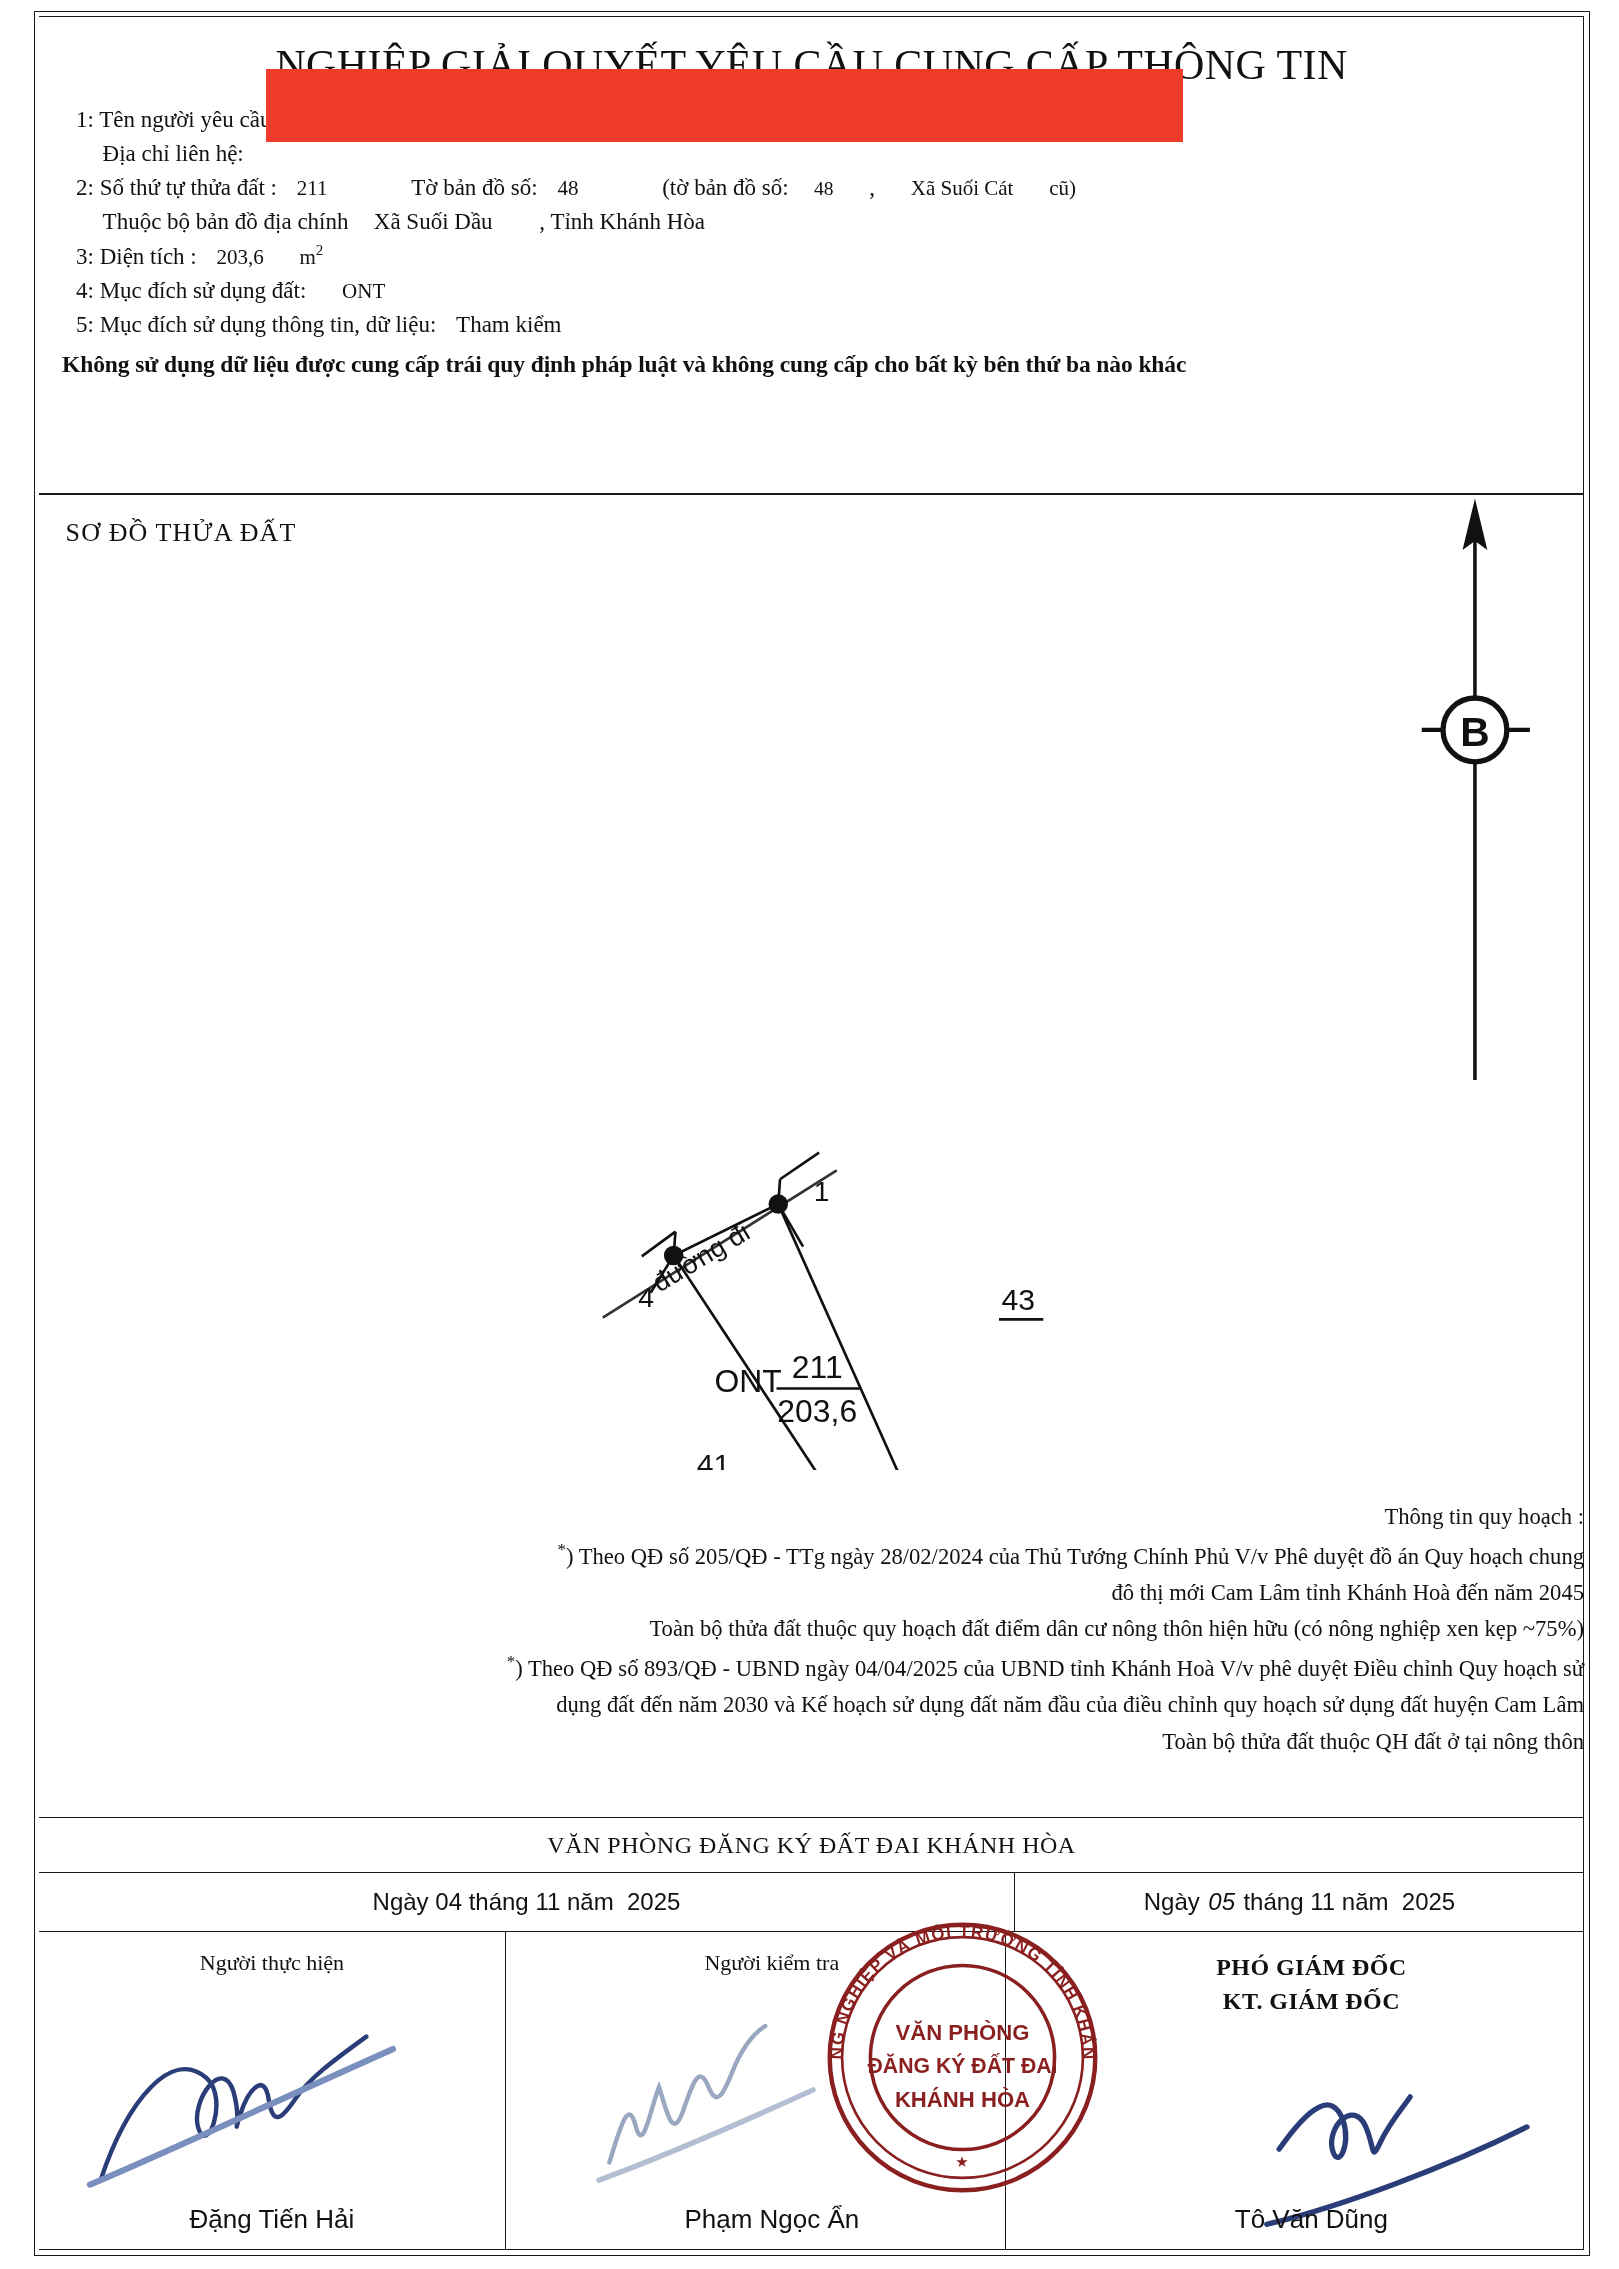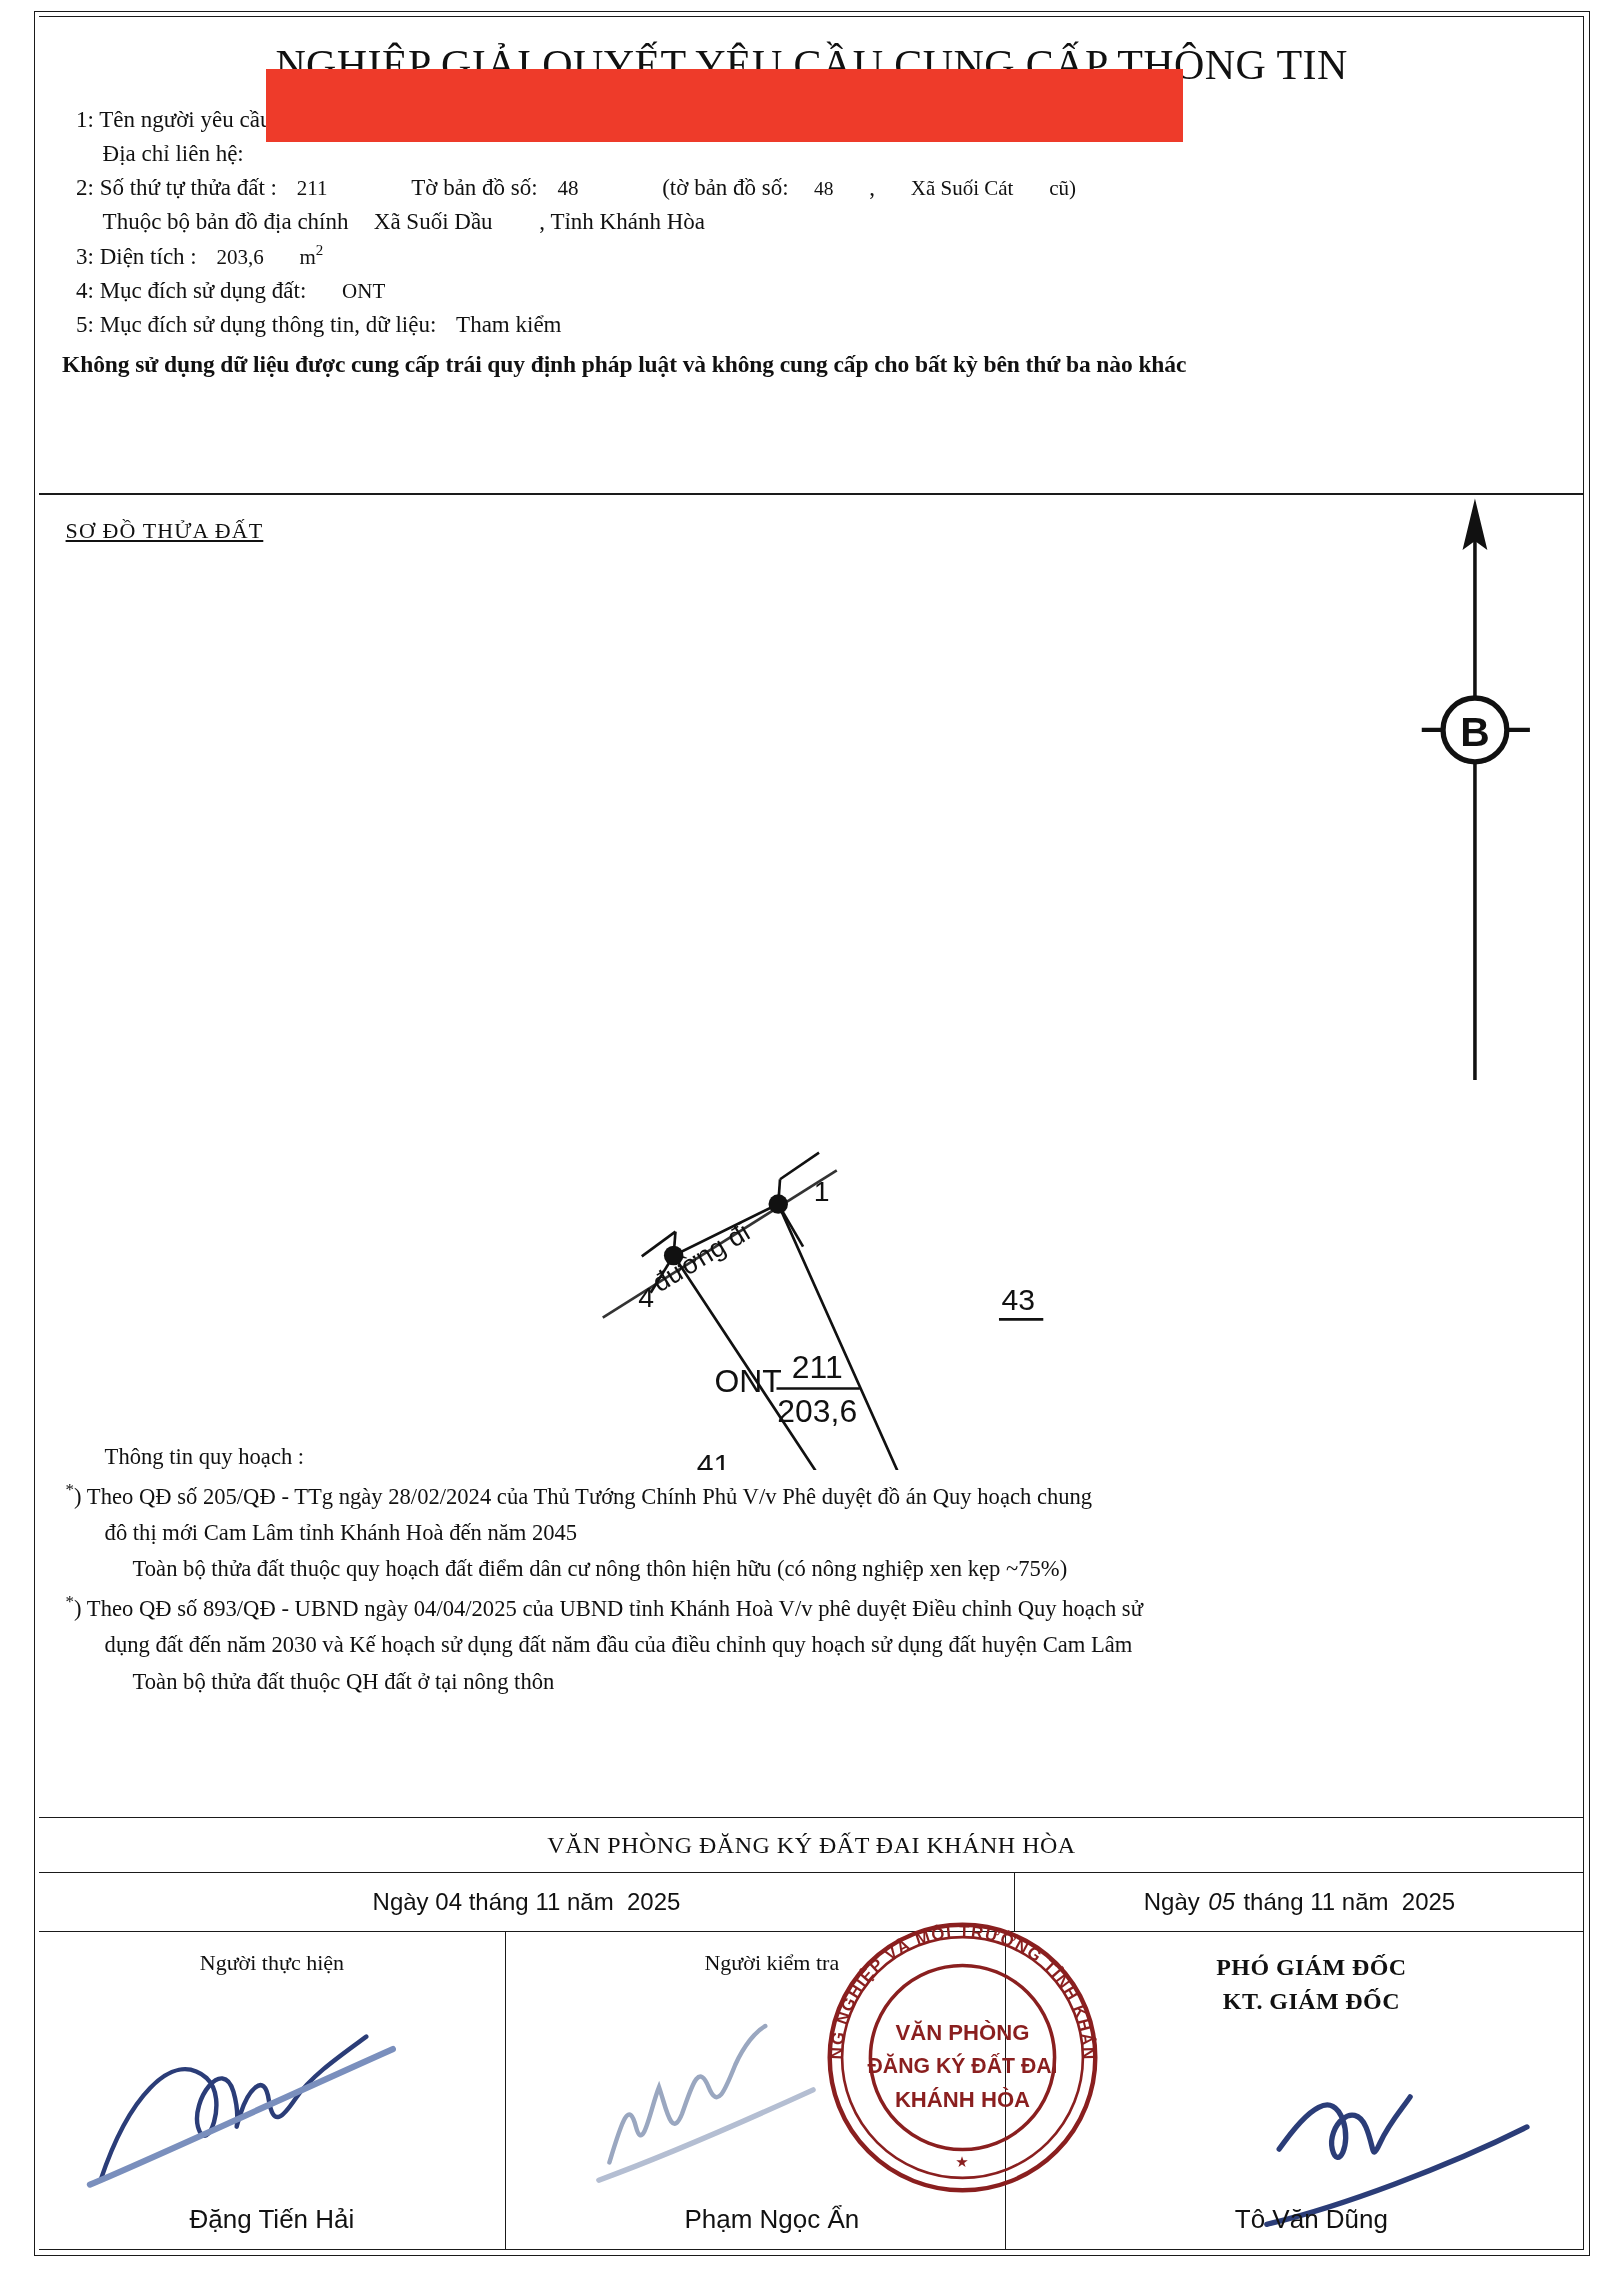--- a/index.html
+++ b/index.html
@@ -89,31 +89,31 @@
   
   .diagram-section {
     position: absolute;
     left: 39px; top: 495px;
     width: 1545px; height: 1323px;
     border-bottom: 1.8px solid #1a1a1a;
   }
   .diagram-label {
     position: absolute;
     left: 26.6px; top: 23px;
-    font-size: 22px;
+    font-size: 26px;
     letter-spacing: 1.1px;
-    text-decoration: underline;
   }
   .plan-info {
     position: absolute;
-    left: 0; top: 944px;
+    left: 0; top: 1004px;
     width: 100%;
     padding-left: 26.6px;
     font-size: 22.6px;
     line-height: 1.62;
+    text-align: right;
   }
   .plan-info .pi-title { padding-left: 39px; }
   .plan-p { position: relative; padding-left: 0; }
   .plan-p .star { font-size: 17px; vertical-align: super; }
   .plan-ind1 { padding-left: 39px; }
   .plan-ind2 { padding-left: 67px; }
 
   svg.map { position: absolute; left: 0; top: 0; width: 1545px; height: 975px; }
   .map-text { font-family: "Liberation Sans", "DejaVu Sans", sans-serif; fill: #111; }
 

